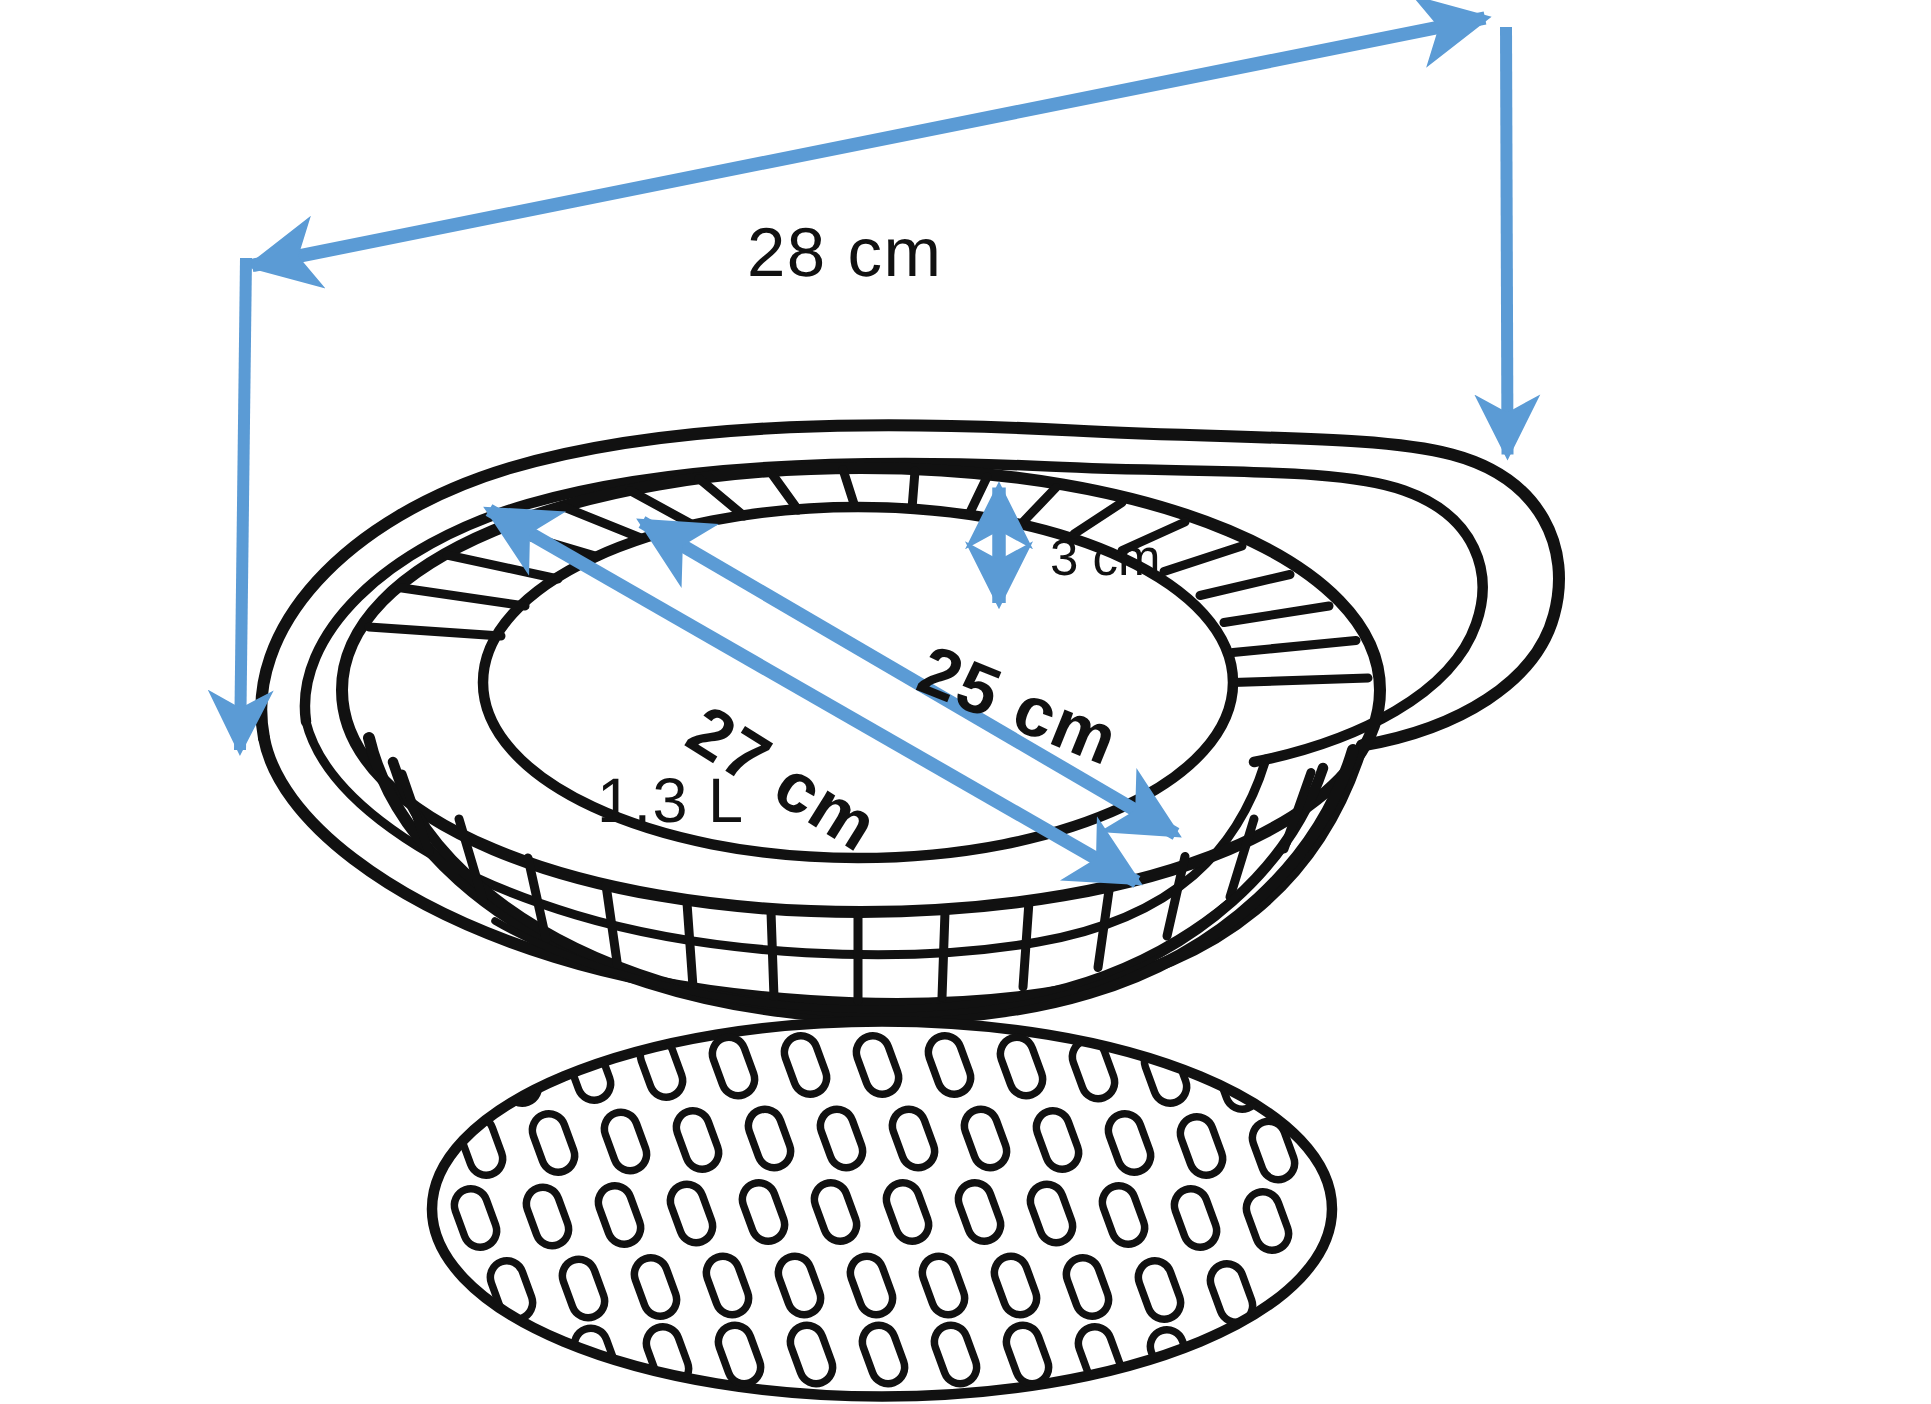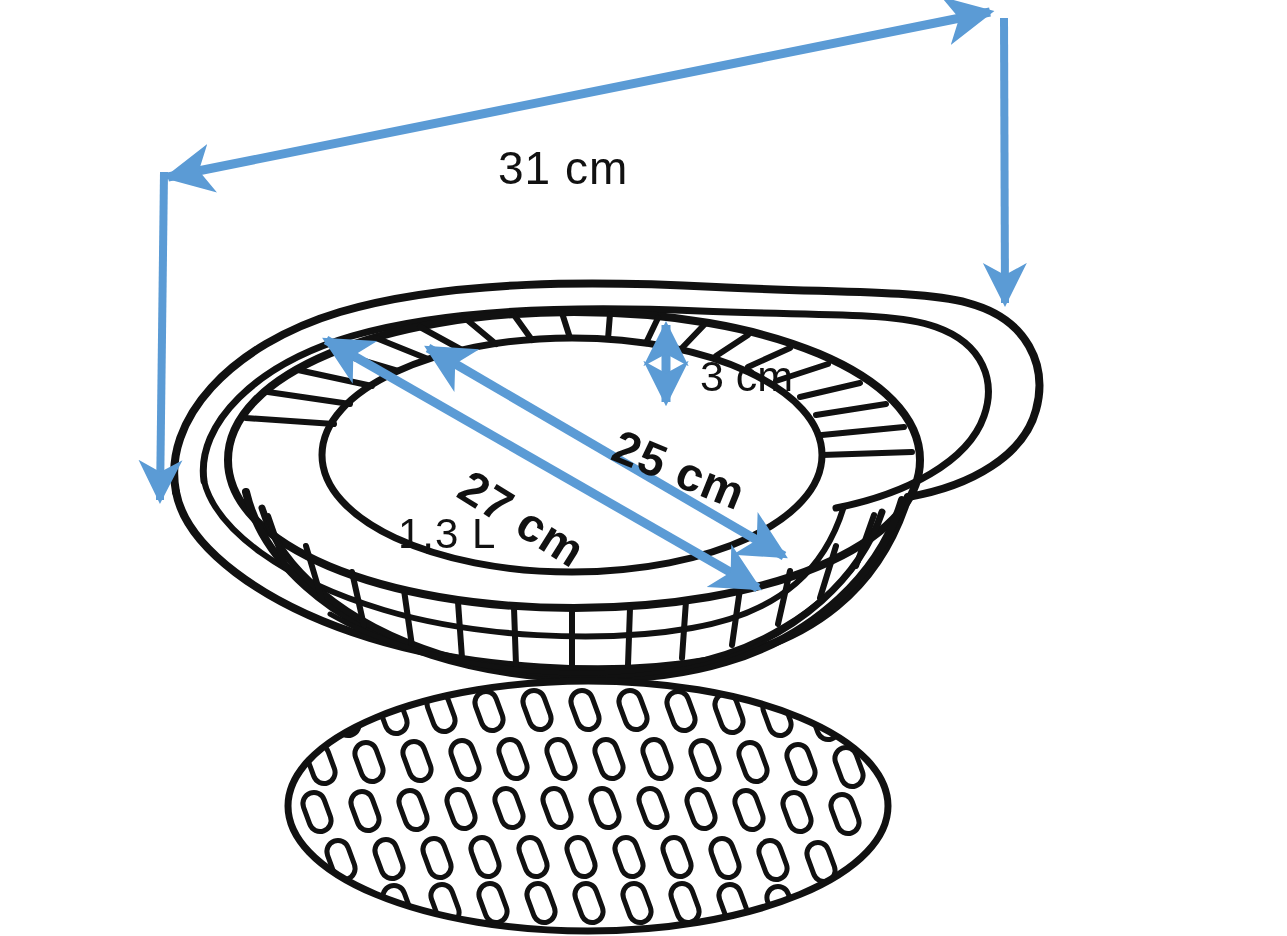--- a/index.html
+++ b/index.html
@@ -39,21 +39,21 @@
   #label-31 {
     left: 498px;
     top: 145px;
     font-size: 46px;
     font-weight: 400;
     letter-spacing: 1px;
   }
   #label-3 {
     left: 700px;
     top: 355px;
-    font-size: 43px;
+    font-size: 34px;
     font-weight: 400;
     letter-spacing: 0px;
   }
   #label-25 {
     left: 624px;
     top: 422px;
     font-size: 47px;
     font-weight: 700;
     letter-spacing: 1px;
     transform: rotate(22deg);
@@ -389,21 +389,21 @@
       <line x1="1004" y1="18" x2="1005" y2="303" stroke="#5B9BD5" stroke-width="8" marker-end="url(#ah)"></line>
     </g>
 
     <line x1="666" y1="325" x2="666" y2="402" stroke="#5B9BD5" stroke-width="9" marker-start="url(#ah-small)" marker-end="url(#ah-small)"></line>
 
     <line x1="428" y1="348" x2="784" y2="556" stroke="#5B9BD5" stroke-width="9" marker-start="url(#ah)" marker-end="url(#ah)"></line>
 
     <line x1="326" y1="340" x2="758" y2="588" stroke="#5B9BD5" stroke-width="9" marker-start="url(#ah)" marker-end="url(#ah)"></line>
   </svg>
 
-  <span class="dim-text" id="label-31">31 cm</span>
+  <span class="dim-text" id="label-31">28 cm</span>
 
   <span class="dim-text" id="label-3">3 cm</span>
 
   <span class="dim-text" id="label-25">25 cm</span>
 
   <span class="dim-text" id="label-27">27 cm</span>
 
   <span class="dim-text" id="label-volume">1,3 L</span>
 
 </div>

